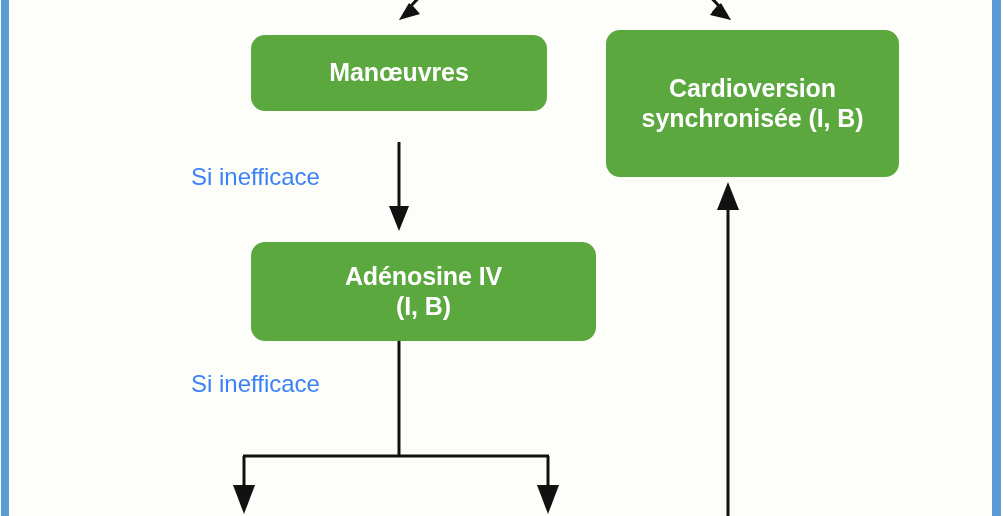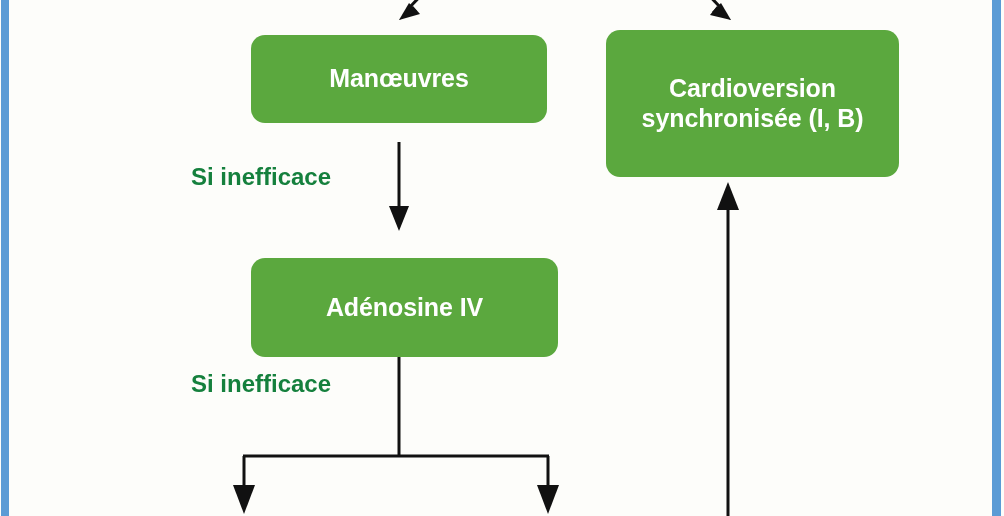--- a/index.html
+++ b/index.html
@@ -43,38 +43,37 @@
     color: #ffffff;
     font-weight: bold;
     line-height: 1.18;
     letter-spacing: -0.1px;
     box-sizing: border-box;
     padding: 4px 10px;
   }
   .node-text { display: block; }
 
   #node-vagal {
-    left: 251px; top: 35px; width: 296px; height: 88px;
+    left: 251px; top: 35px; width: 296px; height: 76px;
     font-size: 25px;
   }
   #node-cardioversion {
     left: 606px; top: 30px; width: 293px; height: 147px;
     font-size: 25px;
   }
   #node-adenosine {
-    left: 251px; top: 242px; width: 307px; height: 99px;
+    left: 251px; top: 242px; width: 345px; height: 99px;
     font-size: 25px;
-    margin-top: 16px;
   }
 
   .label {
     position: absolute;
-    color: #15803d;
+    color: #3b82f6;
     font-size: 24px;
-    font-weight: bold;
+    font-weight: normal;
     white-space: nowrap;
   }
   #label-inefficace-1 { left: 191px; top: 163px; }
   #label-inefficace-2 { left: 191px; top: 370px; }
 
   .svg-layer {
     position: absolute;
     left: 0; top: 0;
     width: 1004px;
     height: 516px;
@@ -133,19 +132,20 @@
   <div class="node" id="node-cardioversion">
     <div>
       <span class="node-text">Cardioversion</span>
       <span class="node-text">synchronisée (I, B)</span>
     </div>
   </div>
 
   <div class="node" id="node-adenosine">
     <div>
       <span class="node-text">Adénosine IV</span>
+      <span class="node-text">(I, B)</span>
     </div>
   </div>
 
   <div class="label" id="label-inefficace-1">Si inefficace</div>
   <div class="label" id="label-inefficace-2">Si inefficace</div>
 
 </div>
 
 </body></html>

